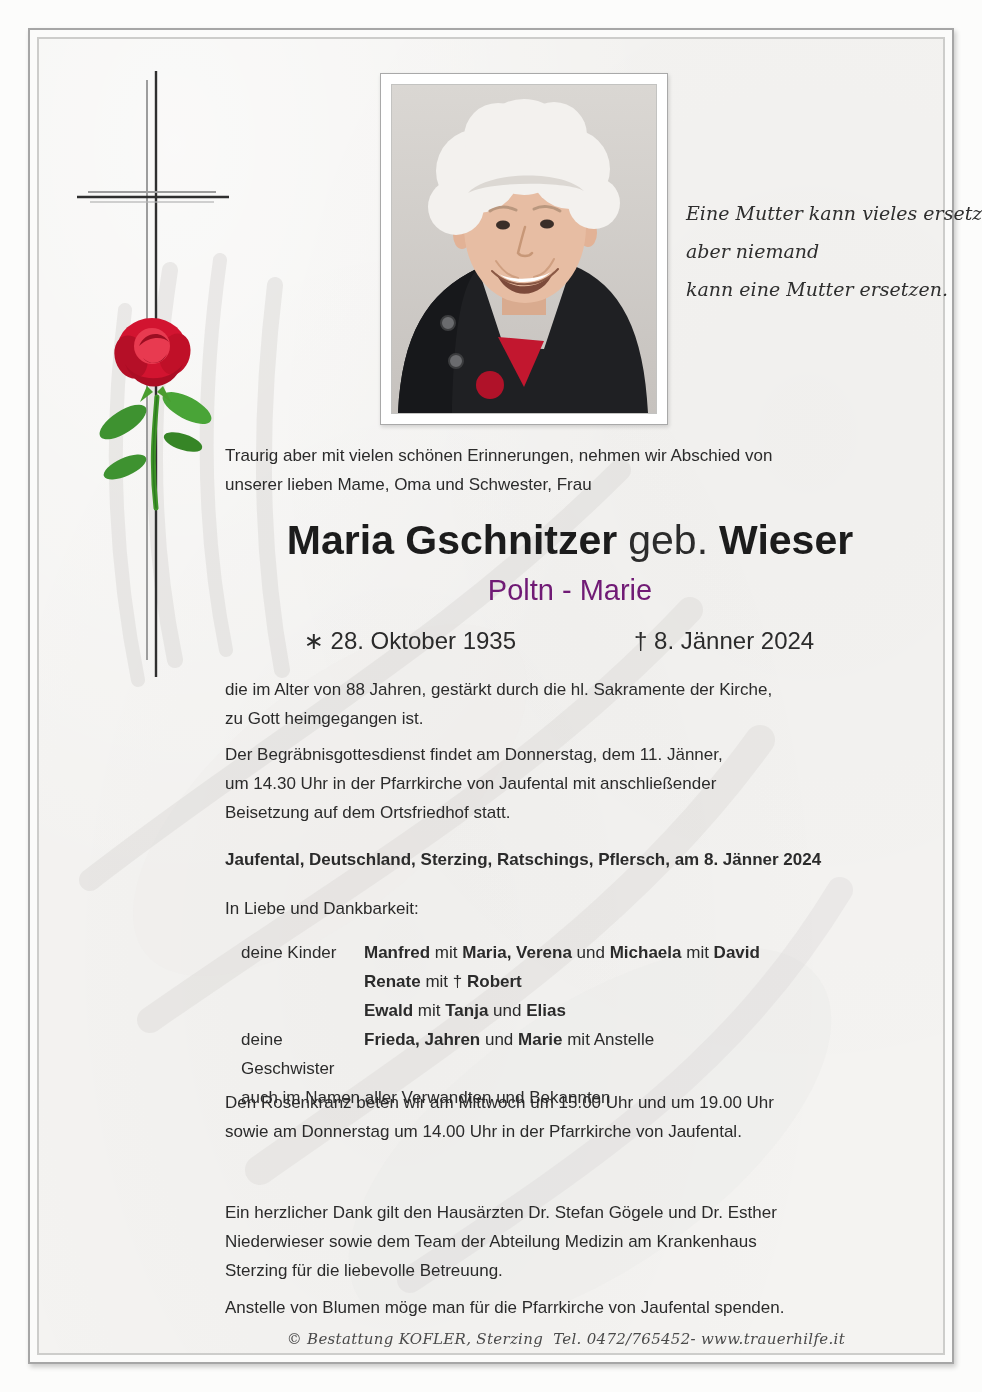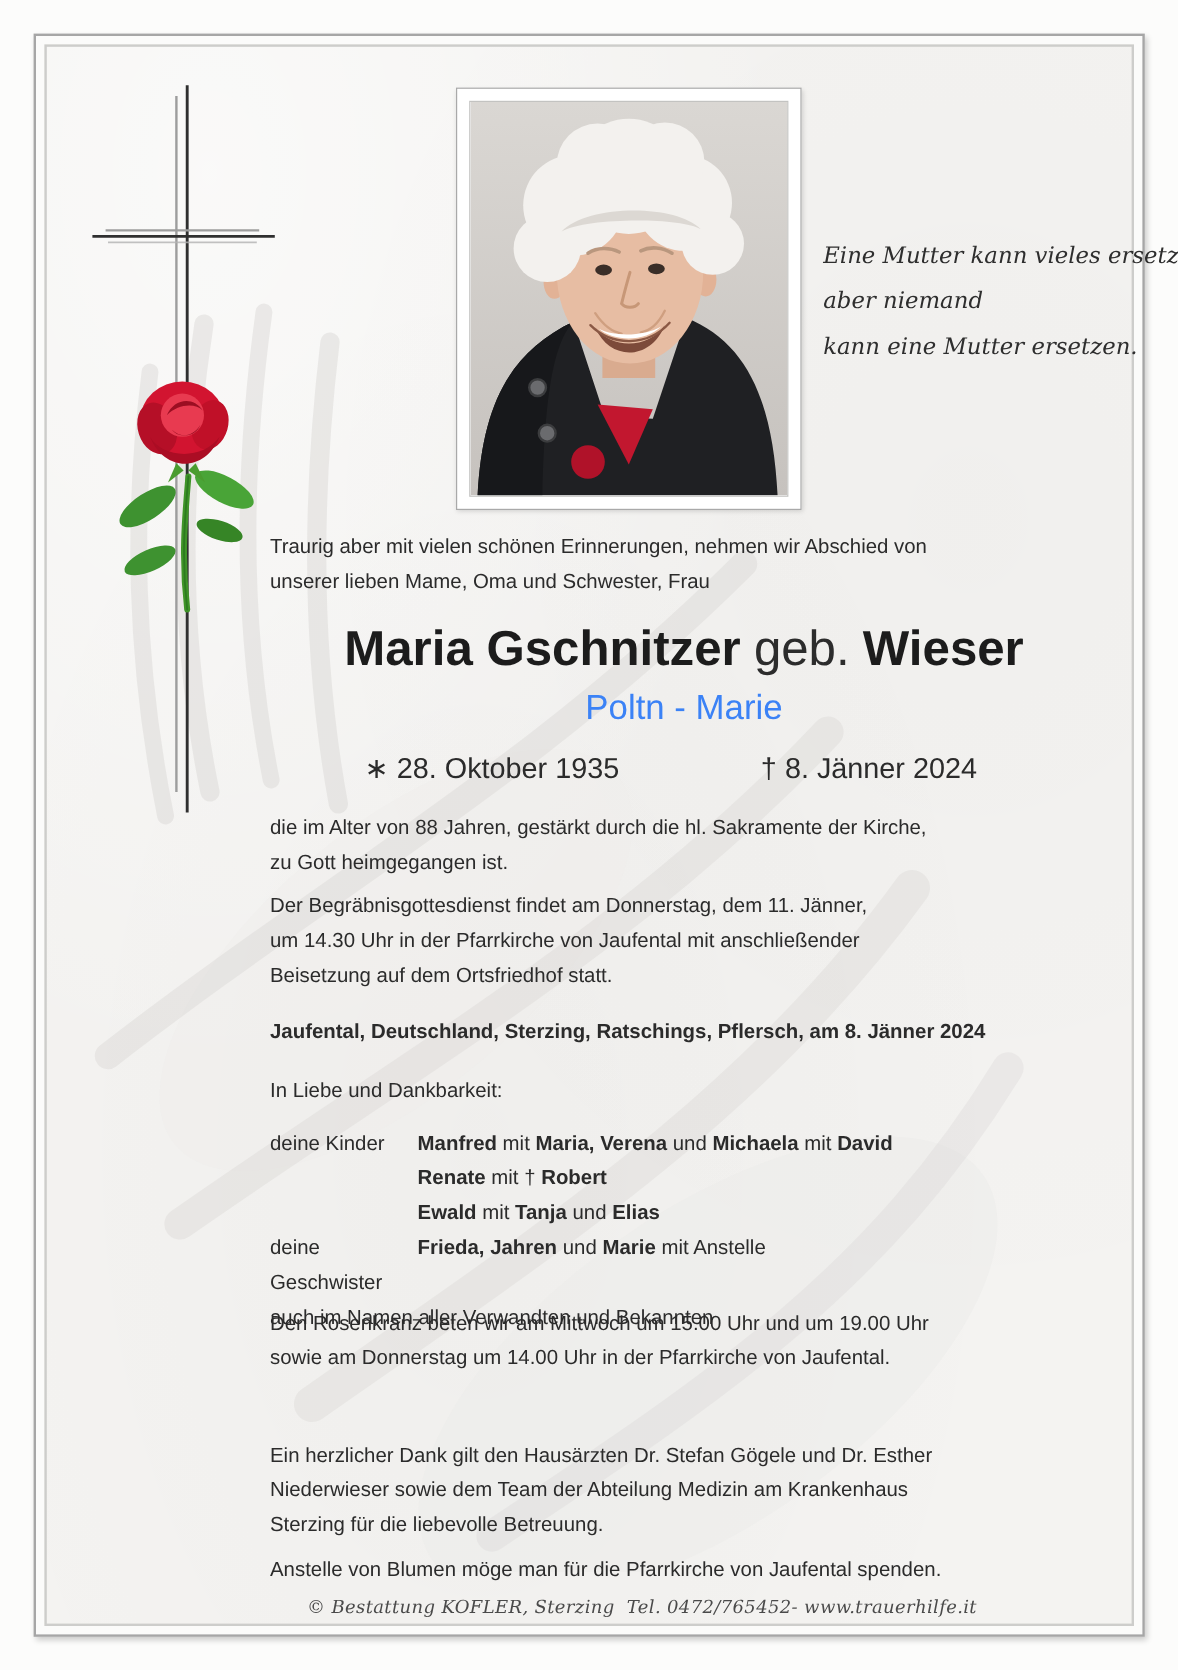--- a/index.html
+++ b/index.html
@@ -48,37 +48,37 @@
   }
   .quote .tline { margin-bottom:18px; line-height:20px; }
 
   
   .blk { position:absolute; left:225px; width:668px; z-index:4;
          font-size:17px; line-height:29px; color:#2b2b2b; }
   .center { left:225px; width:690px; text-align:center; }
   .intro     { top:441px; }
   .name-line { top:516px; font-size:41px; line-height:48px; font-weight:bold; color:#1c1c1c; white-space:nowrap; }
   .name-line .geb { font-weight:normal; color:#2c2c2c; margin:0 11px;text-align:center; }
-  .house-name{ top:573px; font-size:29px; line-height:34px; color:#3b82f6; }
+  .house-name{ top:573px; font-size:29px; line-height:34px; color:#701a75; }
   .dates     { top:626px; font-size:24px; line-height:30px; display:flex; justify-content:center; gap:118px; }
   .age-para    { top:675px; }
   .funeral-para{ top:740px; }
   .places-line { top:845px; font-weight:bold; white-space:nowrap; }
   .gratitude   { top:894px; }
   .family      { top:938px; }
-  .fam-row   { display:flex; line-height:29px; }
+  .fam-row   { display:flex; line-height:29px;margin-left:16px; }
   .fam-label { width:123px; flex:0 0 123px; }
   .fam-full  { width:auto; }
   .b { font-weight:bold; }
   .rosary-para { top:1088px; }
   .thanks-para { top:1198px; }
   .donation    { top:1293px; white-space:nowrap; }
   .footer {
     position:absolute; left:225px; top:1330px; width:620px; z-index:4;
-    text-align:center; font-family:"DejaVu Serif","Liberation Serif",serif;
+    text-align:right; font-family:"DejaVu Serif","Liberation Serif",serif;
     font-style:italic; font-size:15px; color:#4a4a4a; letter-spacing:.3px;
     white-space:pre;
   }
   .tline { white-space:nowrap; }
 </style>
 </head>
 <body>
 
 <div class="page">
 

